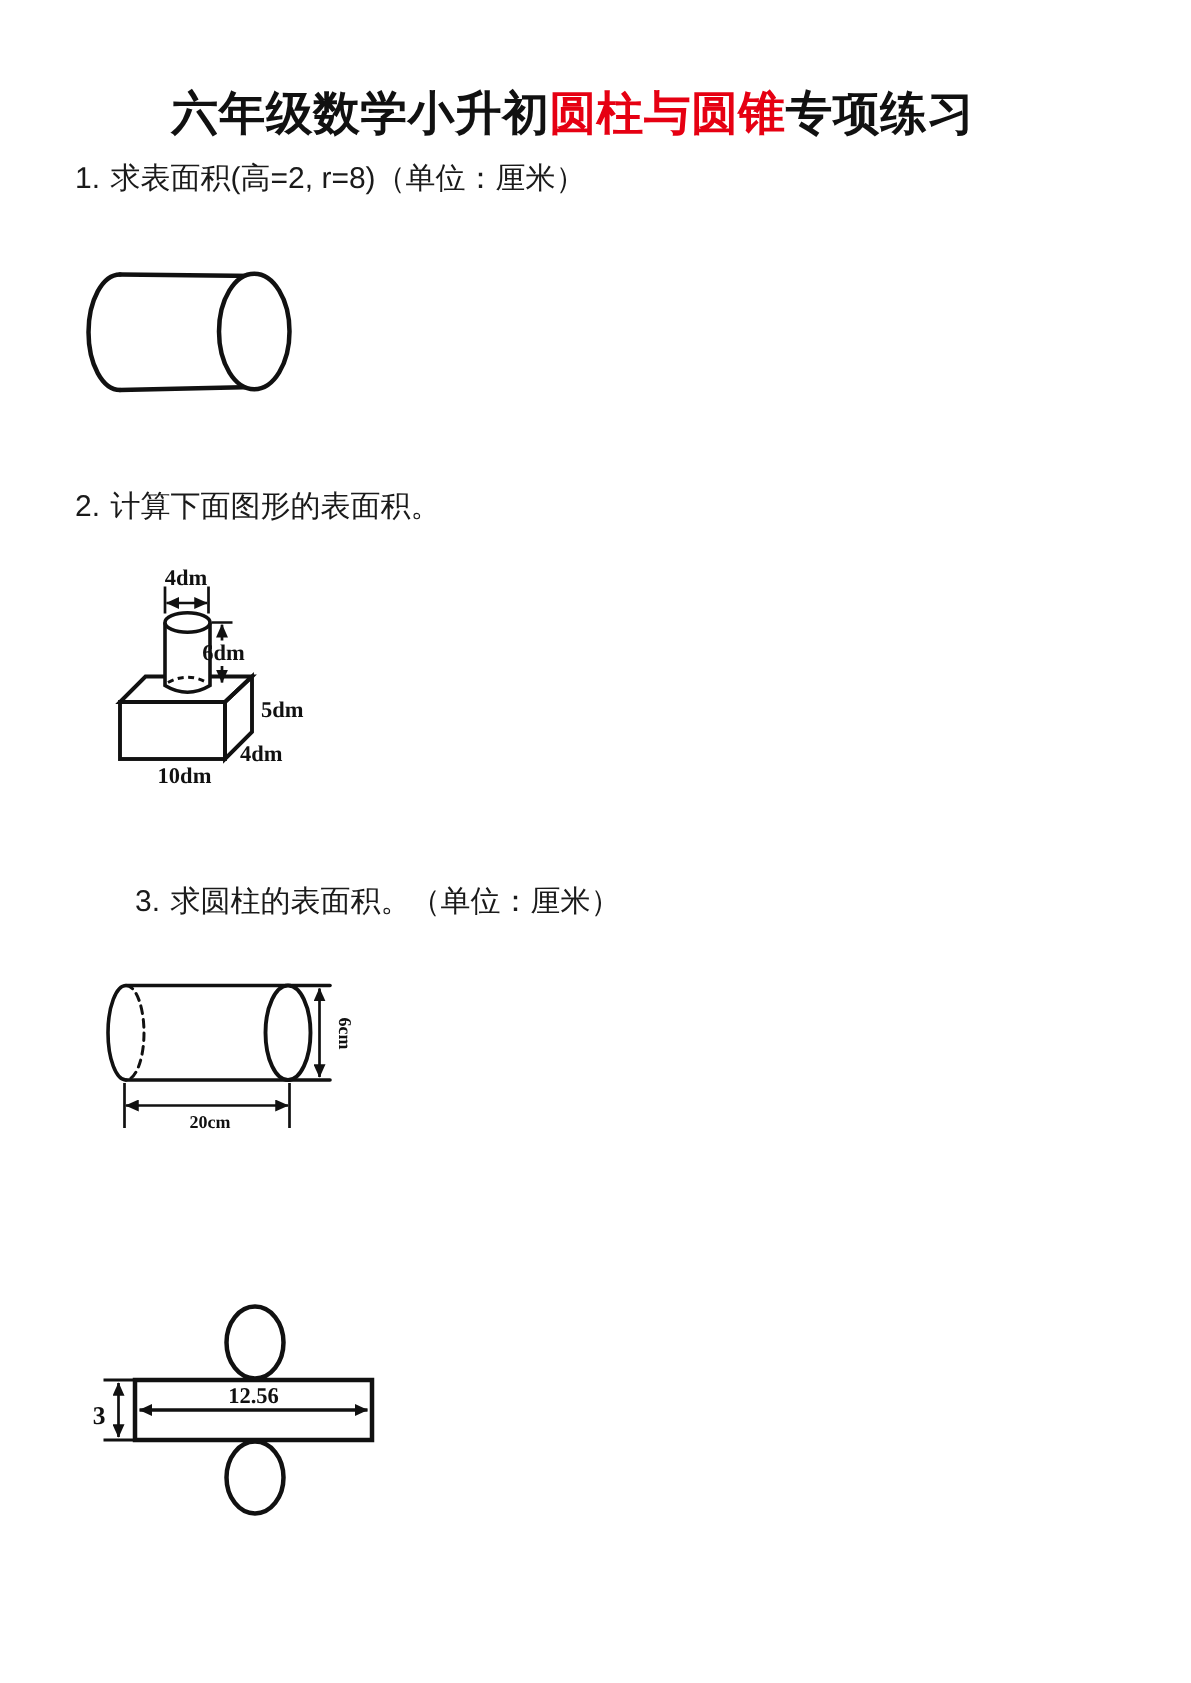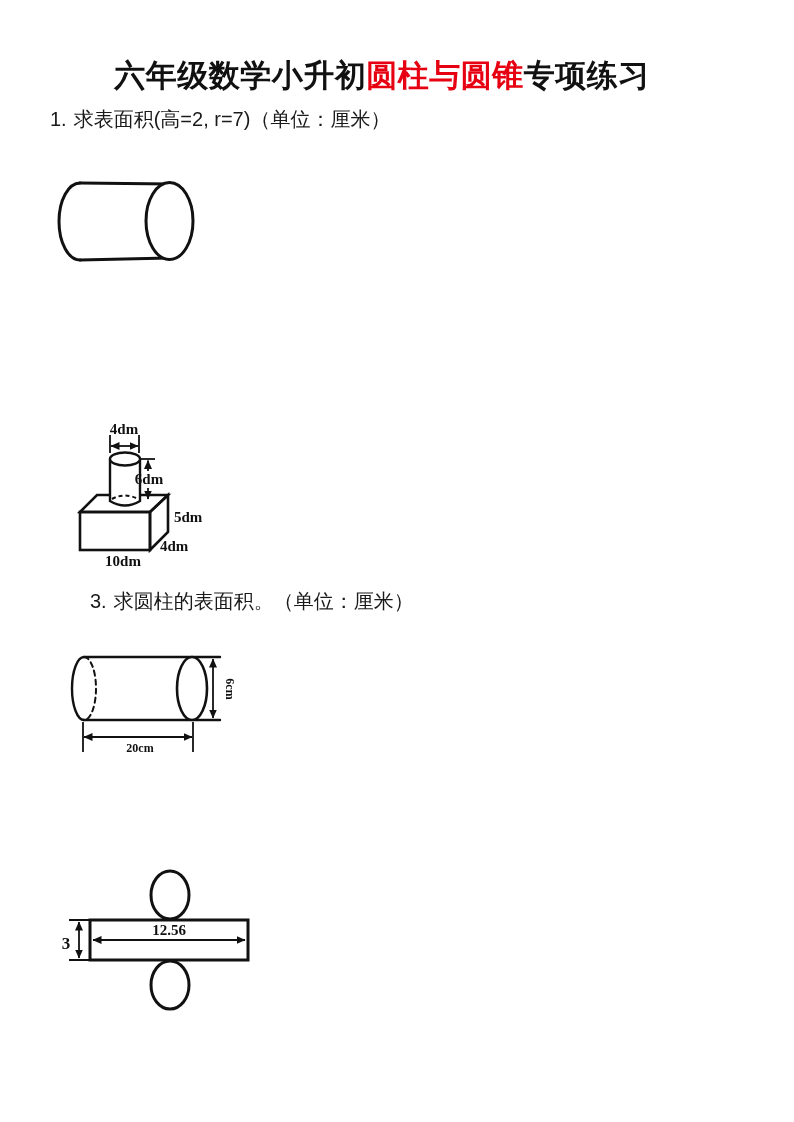--- a/index.html
+++ b/index.html
@@ -27,36 +27,39 @@
 </head>
 <body>
 
 <div class="page">
 
   <div class="title">
     <span>六年级数学小升初</span><span class="red">圆柱与圆锥</span><span>专项练习</span>
   </div>
 
   <div class="q" style="top:106px;">
-    <span class="qnum">1.</span><span>求表面积(高=2, r=7)（单位：厘米）</span>
+    <span class="qnum">1.</span><span>求表面积(高=2, r=8)（单位：厘米）</span>
   </div>
 
   <div class="fig" style="left:50px;top:169px;">
     <svg width="160" height="105" viewBox="0 0 160 105">
       <g class="ln" stroke-width="3" stroke-linecap="round">
         <path d="M30,14 L121,15"></path>
         <path d="M30,91 L119,89"></path>
         <path d="M30,14 A21,38.5 0 0 0 30,91"></path>
         <ellipse cx="119.5" cy="52" rx="23.5" ry="38.5" fill="#fff"></ellipse>
       </g>
     </svg>
   </div>
 
+  <div class="q" style="top:325px;">
+    <span class="qnum">2.</span><span>计算下面图形的表面积。</span>
+  </div>
 
-  <div class="fig" style="left:60px;top:418px;text-decoration:underline;">
+  <div class="fig" style="left:60px;top:374px;text-decoration:underline;">
     <svg width="165" height="155" viewBox="0 0 165 155">
       <defs>
         <marker id="a2" markerUnits="userSpaceOnUse" markerWidth="9" markerHeight="8" refX="8.5" refY="4" orient="auto-start-reverse">
           <path d="M0,0 L9,4 L0,8 z" fill="#111"></path>
         </marker>
       </defs>
       <g class="ln" stroke-width="2.6">
         <path d="M20,94 L37,77 L108,77 L90,94 Z"></path>
         <rect x="20" y="94" width="70" height="38"></rect>
         <path d="M90,94 L108,77 L108,114 L90,132 Z"></path>

